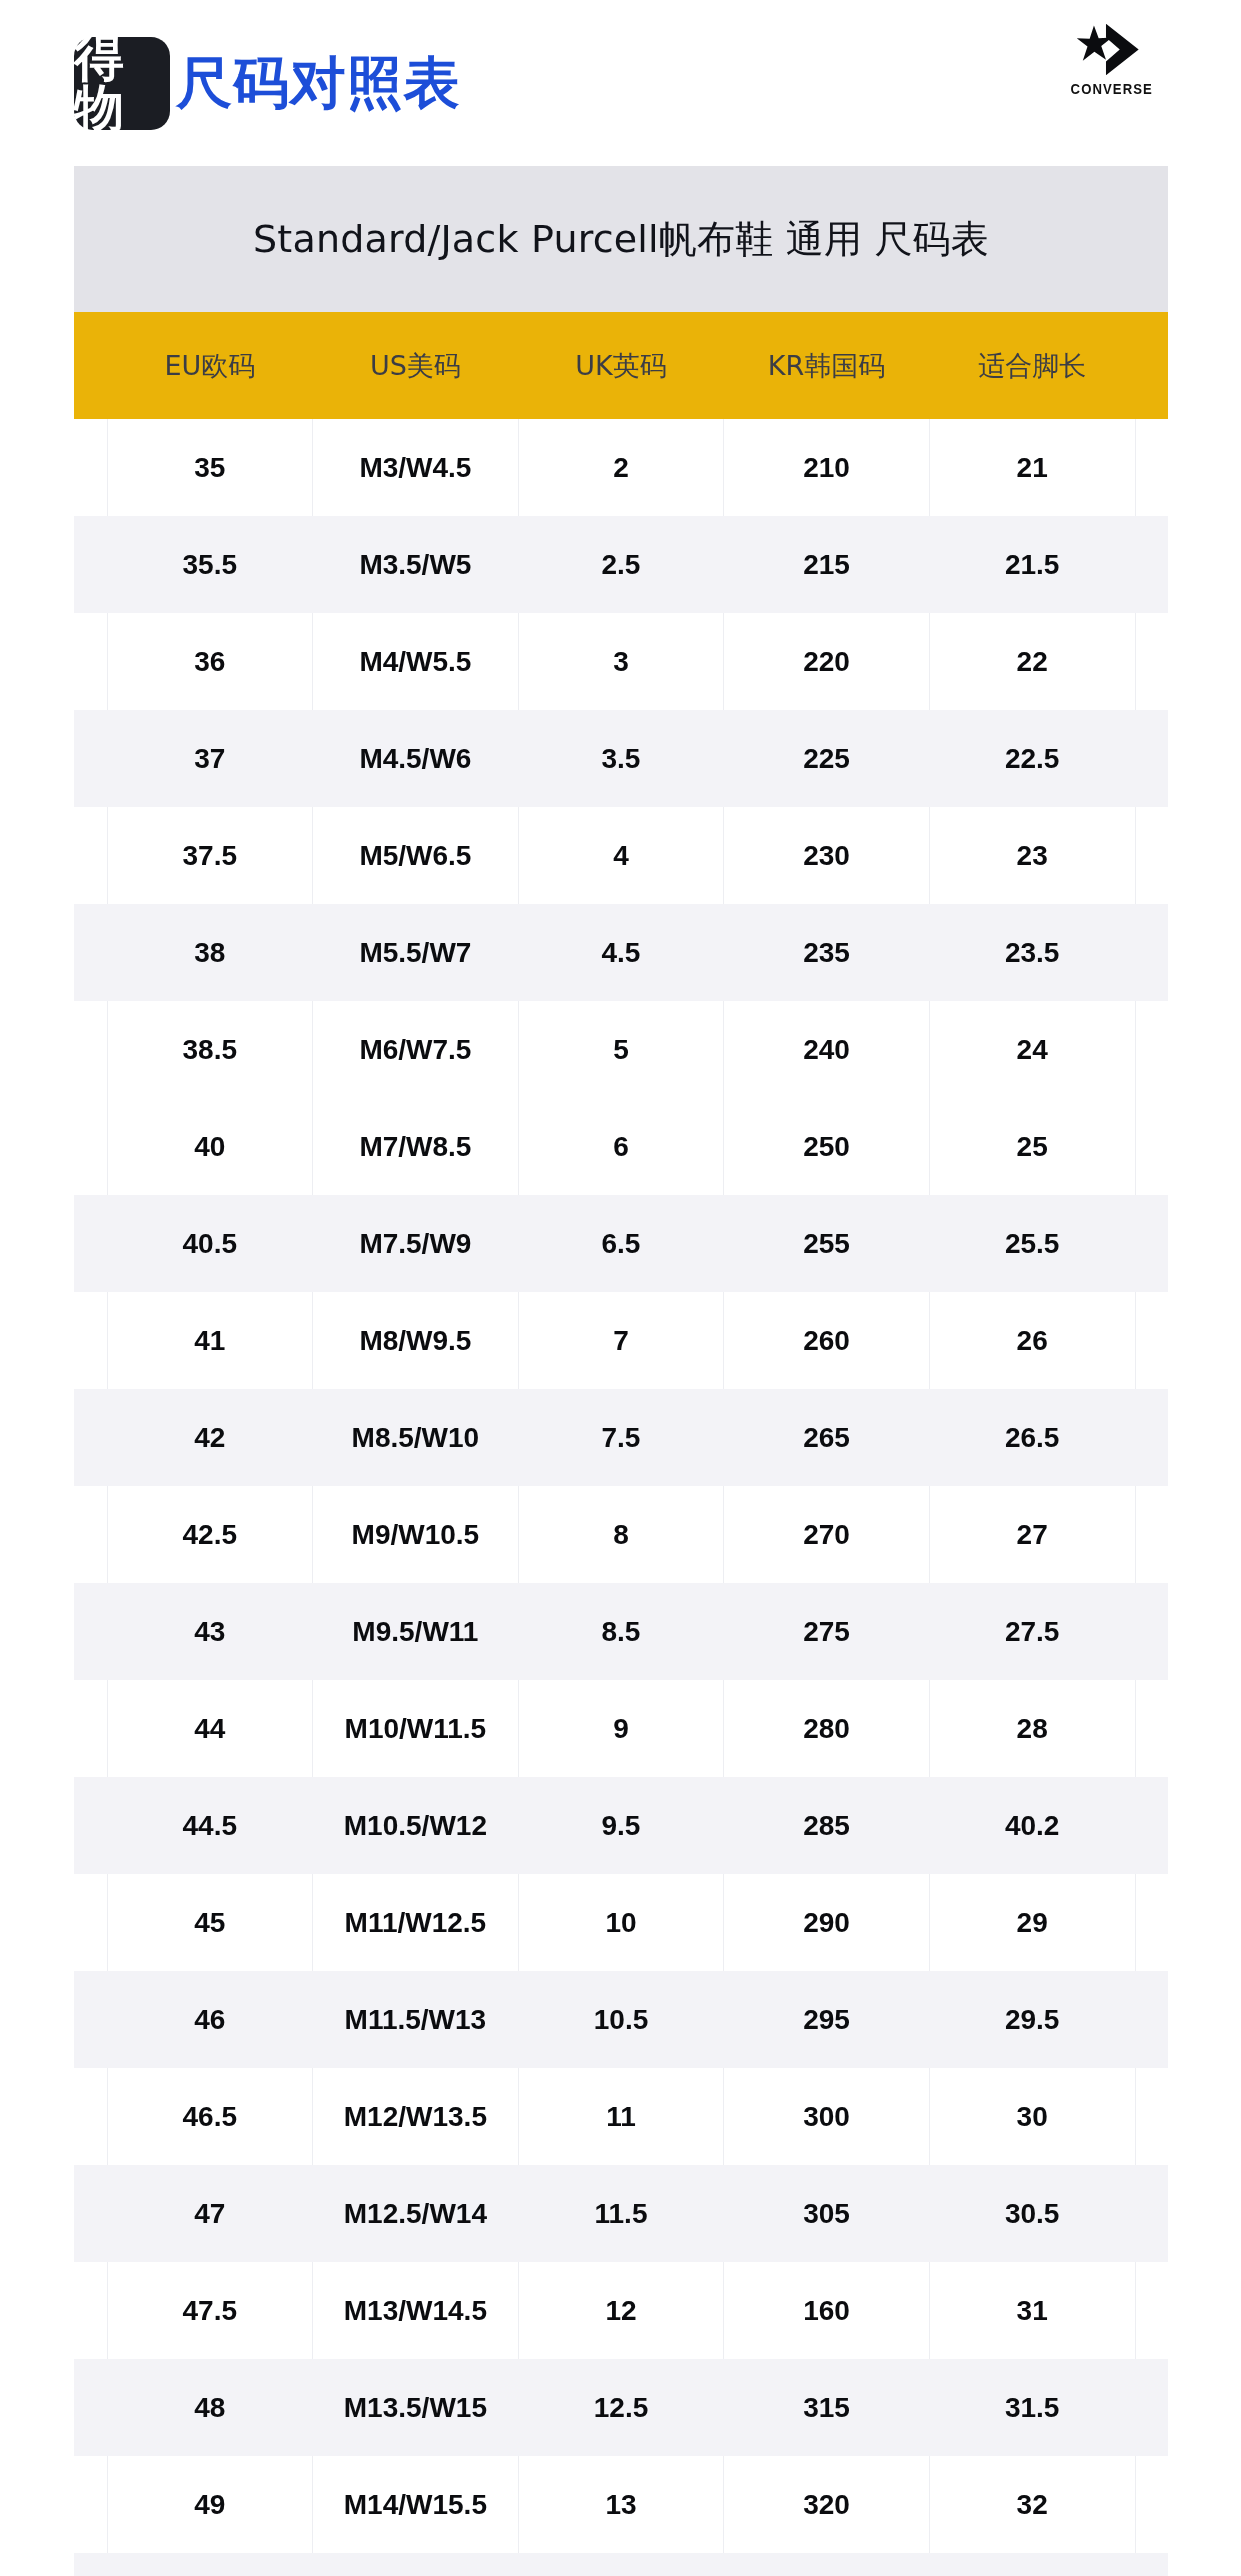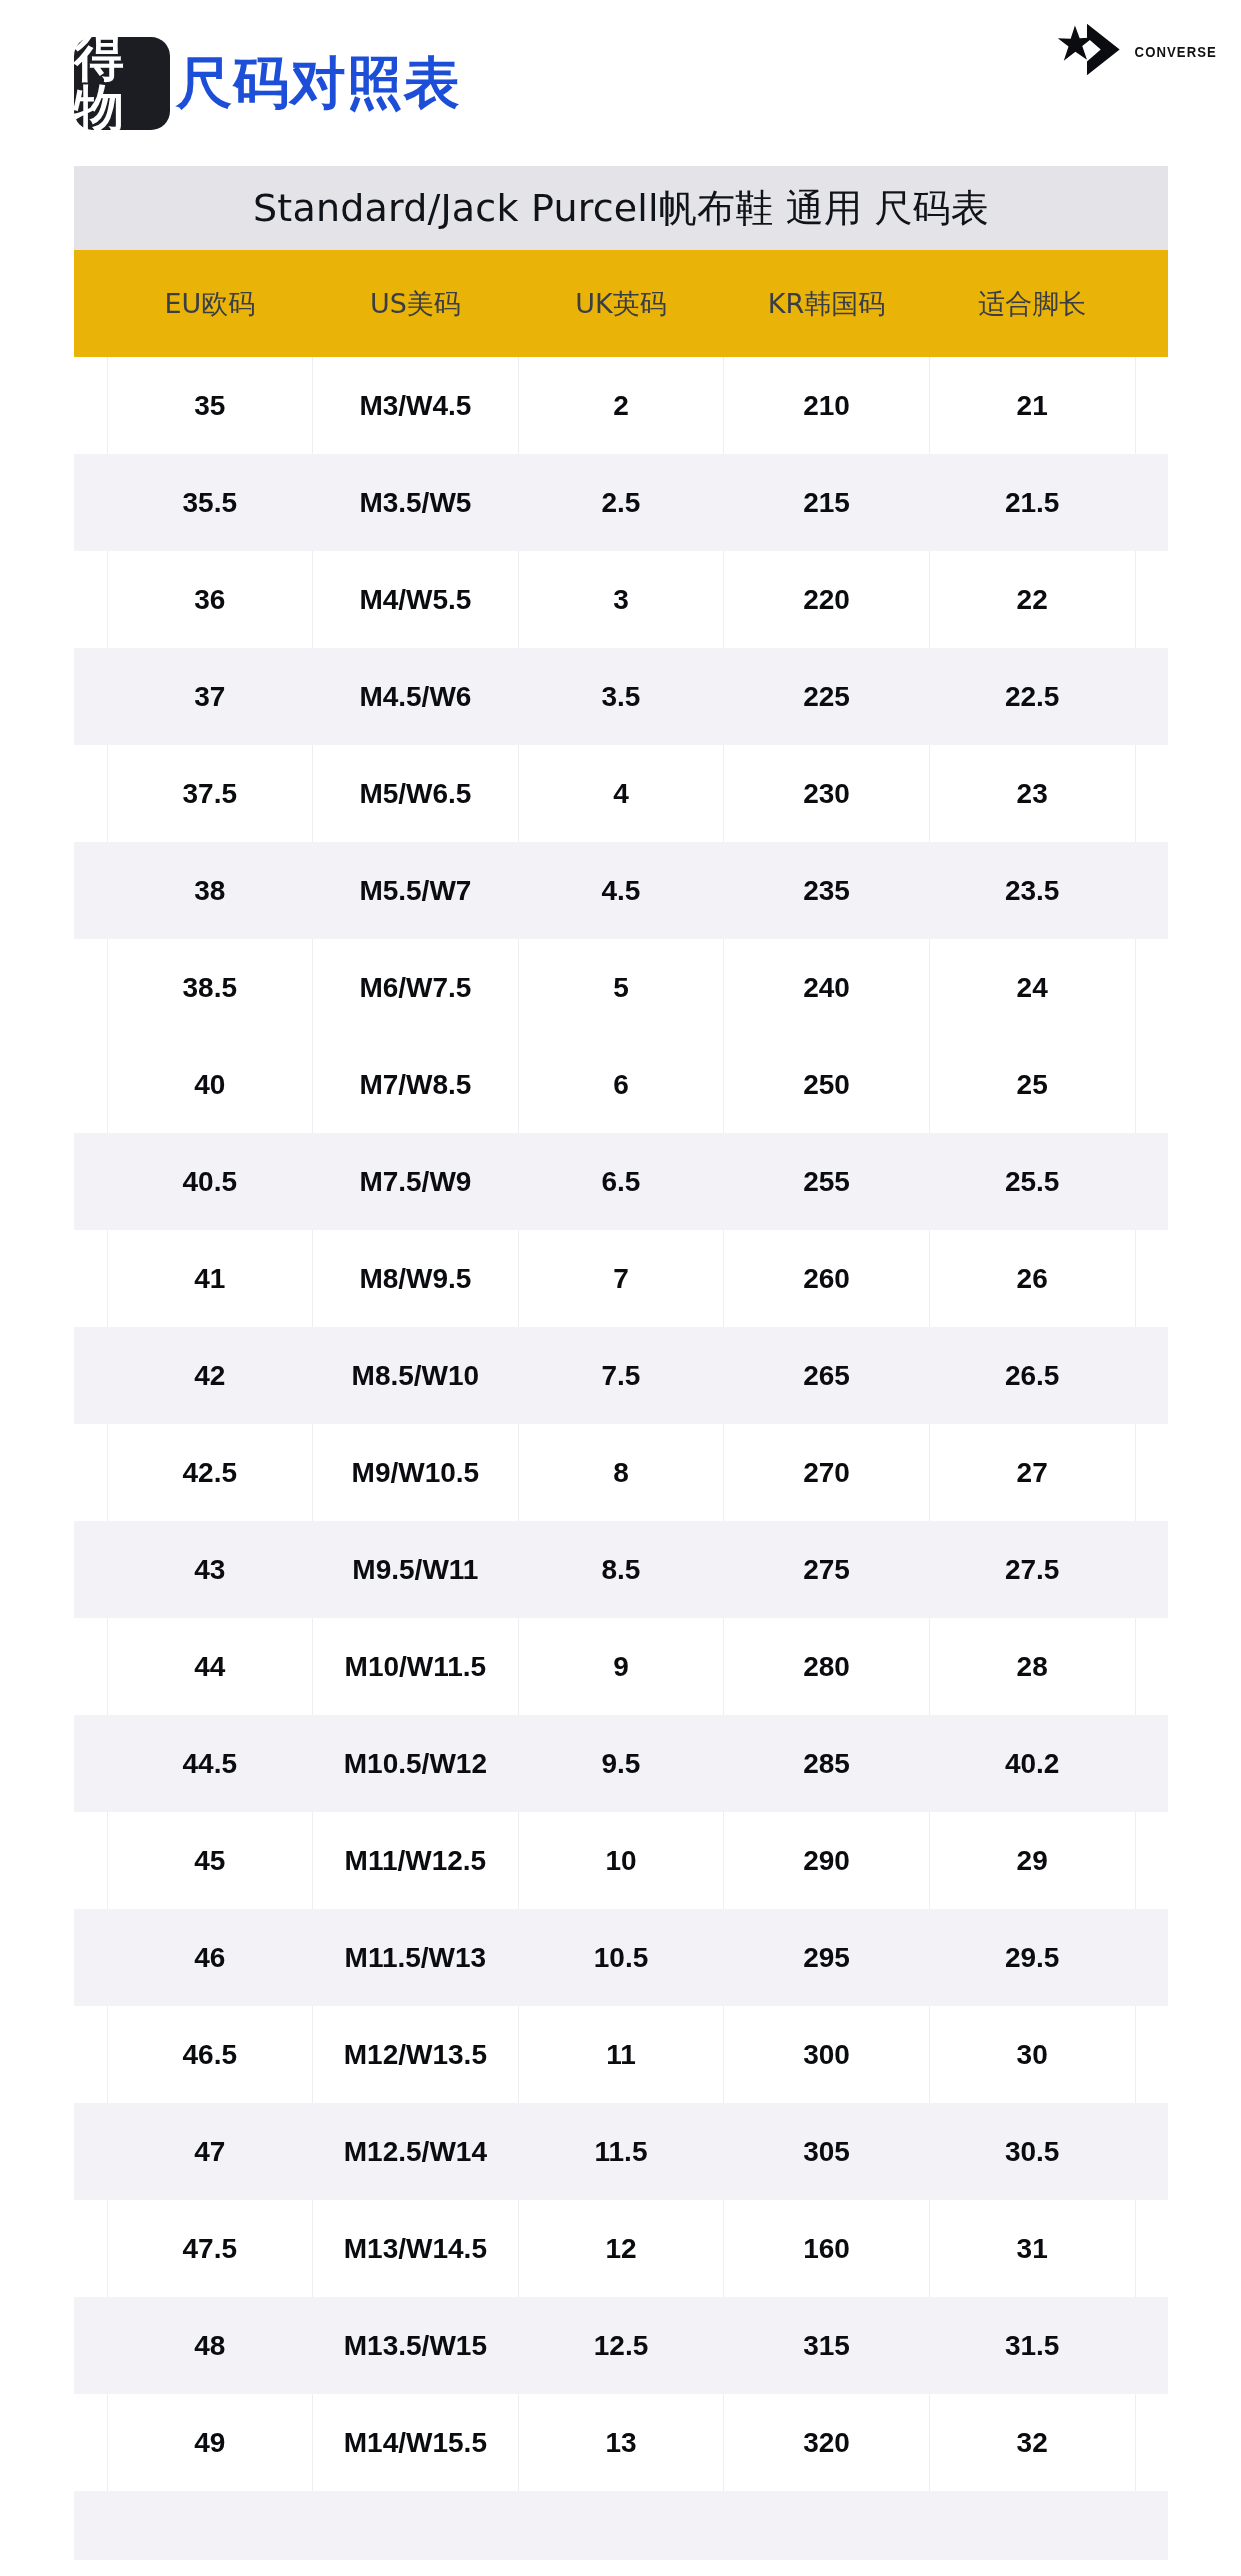--- a/index.html
+++ b/index.html
@@ -40,21 +40,21 @@
     letter-spacing:0.9px;
     line-height:1;
     font-family:"DejaVu Sans","Liberation Sans",sans-serif;
   }
   .converse{
     position:absolute;
     right:74px;
     top:22.4px;
     width:112px;
     display:flex;
-    flex-direction:row;
+    flex-direction:column;
     align-items:center;
   }
   .converse svg{display:block;}
   .converse-word{
     margin-top:3.4px;
     font-size:14.6px;
     font-weight:700;
     letter-spacing:1.2px;
     color:#111;
     transform:scaleX(0.9);
@@ -64,21 +64,21 @@
   
   .panel{
     margin:0 74px;
     width:1094px;
     box-sizing:border-box;
     background:#f3f3f7;
     padding-bottom:69px;
   }
   .sheet-title{
     background:#e3e3e8;
-    height:84px;
+    height:146px;
     display:flex;
     align-items:center;
     justify-content:center;
     font-size:38px;
     color:#11131a;
     letter-spacing:0.2px;
     font-family:"DejaVu Sans","Liberation Sans",sans-serif;
   }
 
   table{

